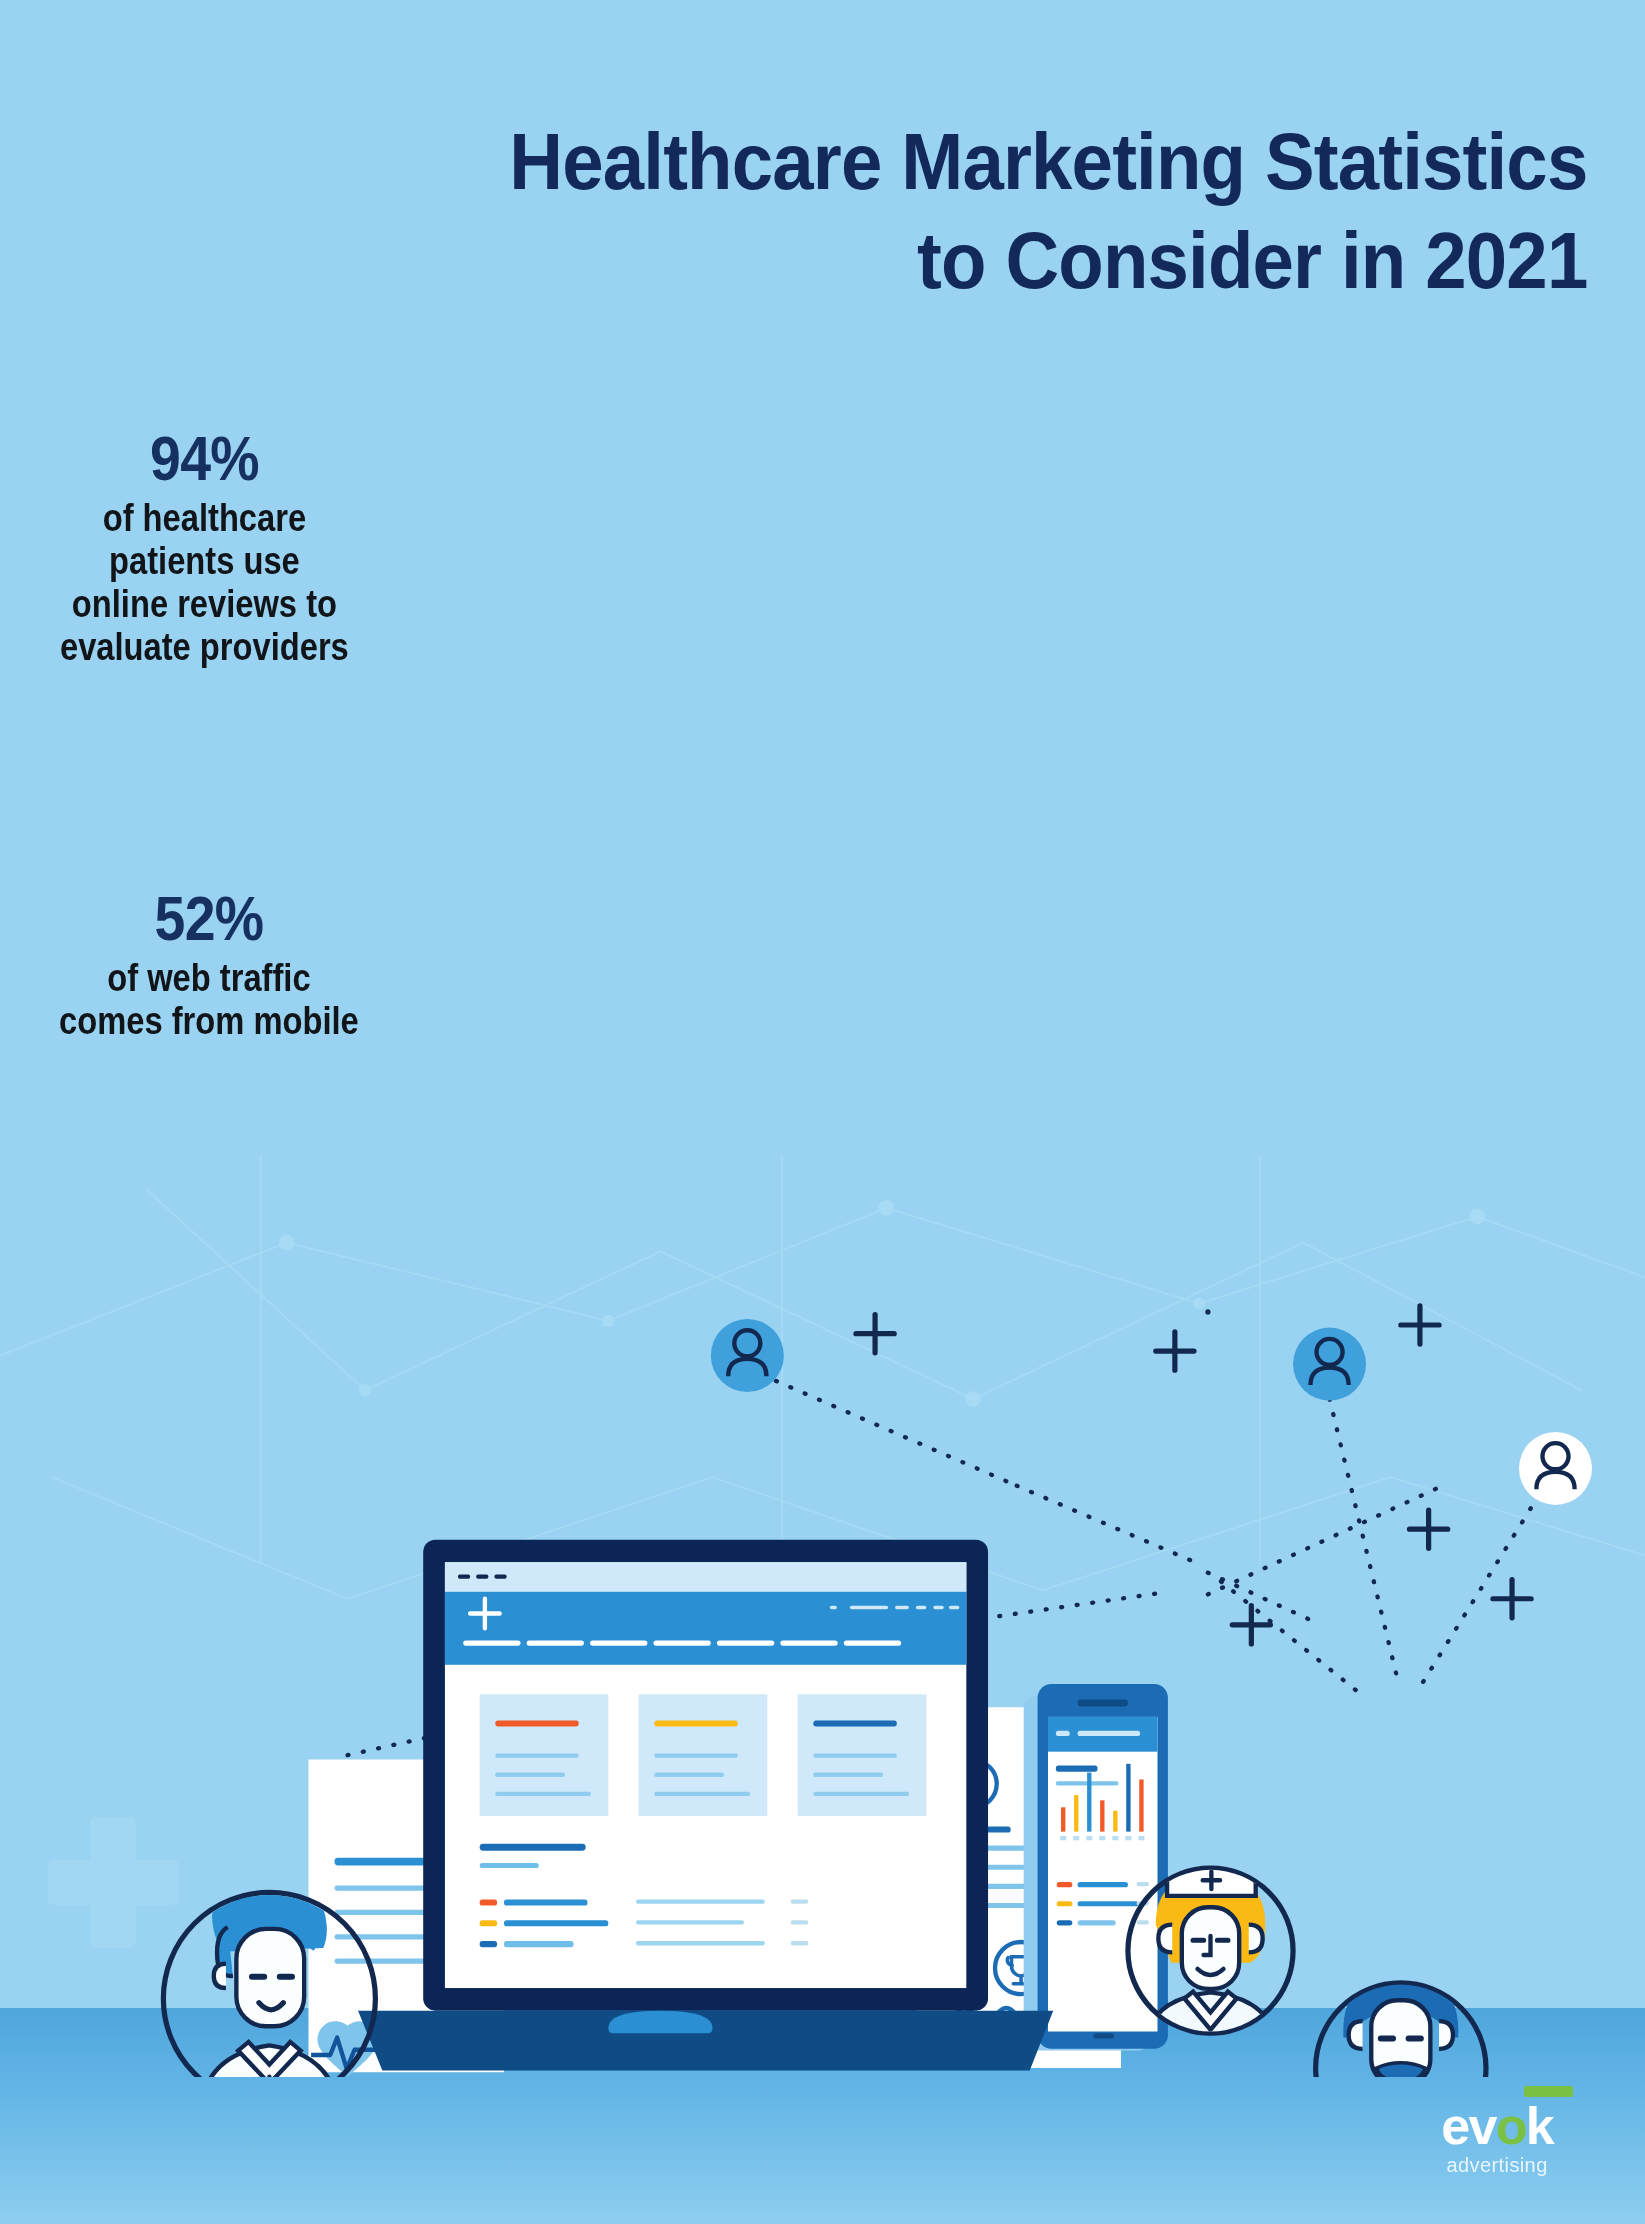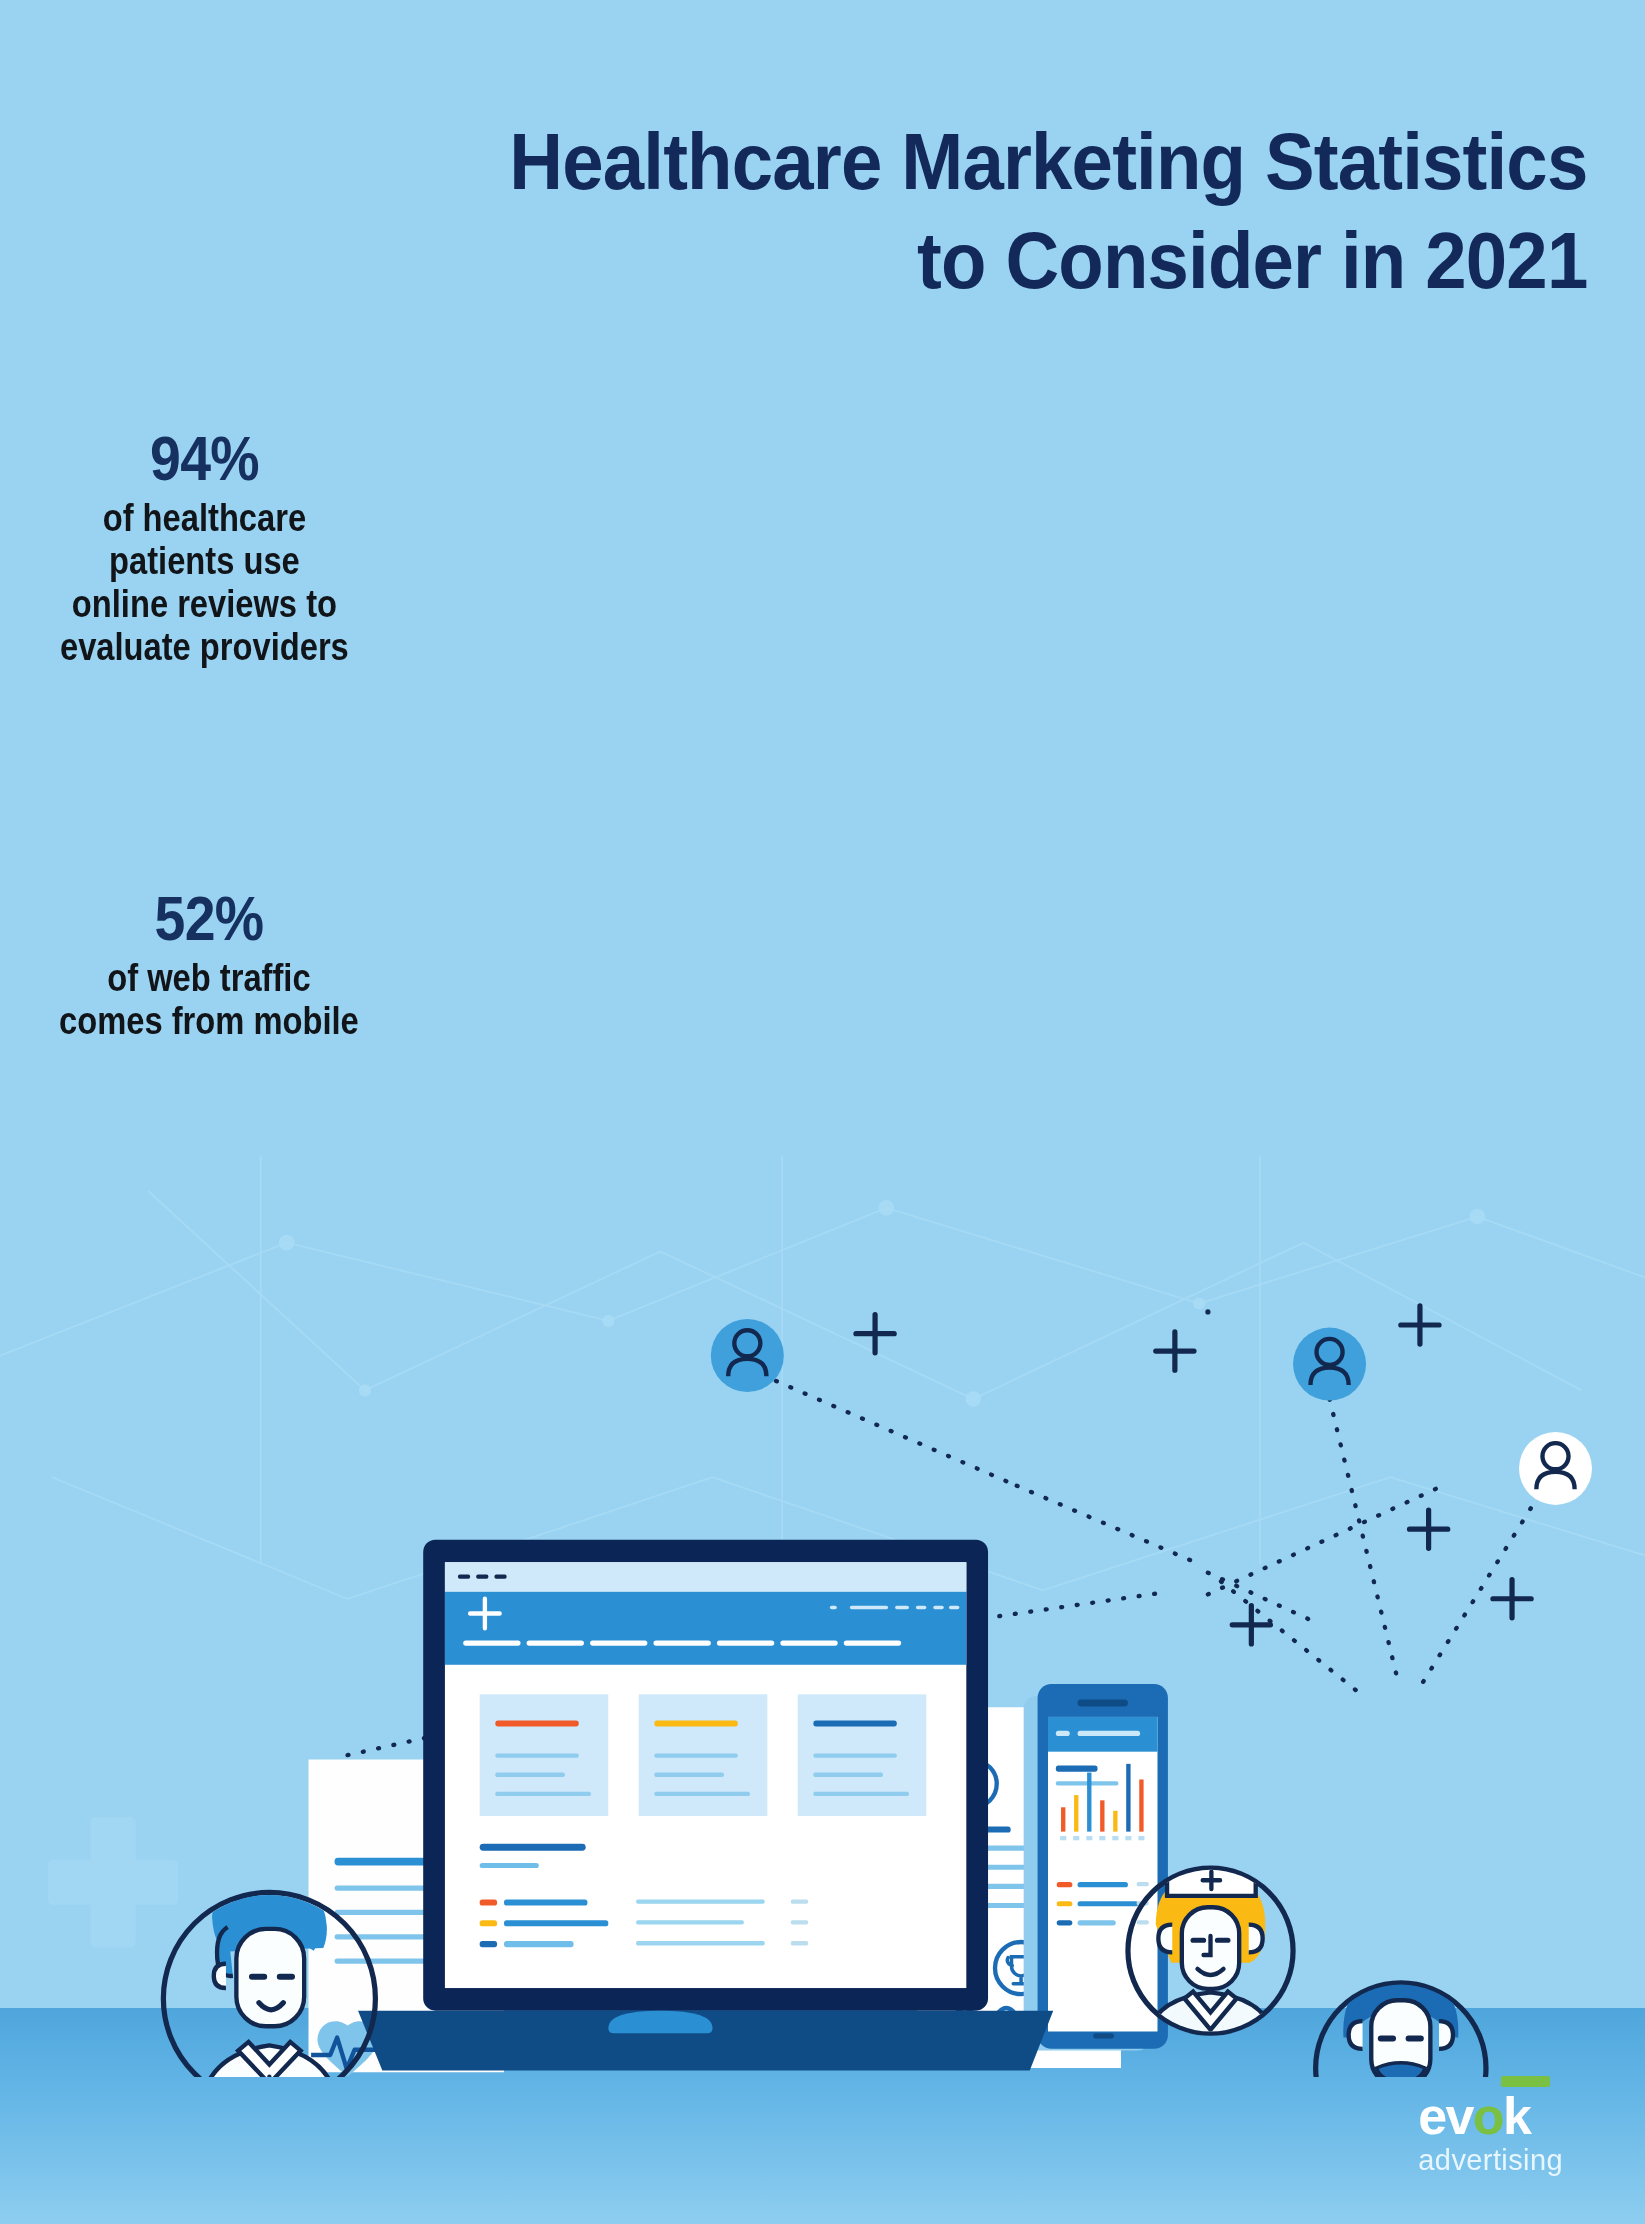--- a/index.html
+++ b/index.html
@@ -75,42 +75,42 @@
 
   
   .illus{
     position:absolute; left:0; top:1199px;
     width:1645px; height:878px;
     z-index:3;
   }
 
   
   .logo{
-    position:absolute; right:82px; bottom:48px; z-index:9;
-    text-align:left;
+    position:absolute; right:92px; bottom:48px; z-index:9;
+    text-align:center;
   }
   .logo-word{
     position:relative;
     font-weight:bold;
     font-size:52px;
     line-height:1;
     letter-spacing:-1.7px;
     color:#ffffff;
     display:inline-block;
   }
   .logo-word .g{ color:#79C043; }
   .logo-macron{
     position:absolute;
     width:49px; height:10.4px; background:#79C043;
     border-radius:1.7px;
     left:83px; top:-14px;
   }
   .logo-sub{
     margin-top:1.7px;
-    font-size:29px;
+    font-size:20px;
     color:#E8F6FF;
     letter-spacing:0.4px;
   }
 </style>
 </head>
 <body>
 
 <svg class="bg-net" viewBox="0 0 1893 2560" preserveAspectRatio="none">
   <g stroke="#A9DBF5" stroke-width="2" fill="none" opacity="0.85">
     <path d="M0 1560 L330 1430 L700 1520 L1020 1390 L1380 1500 L1700 1400 L1893 1470"></path>

